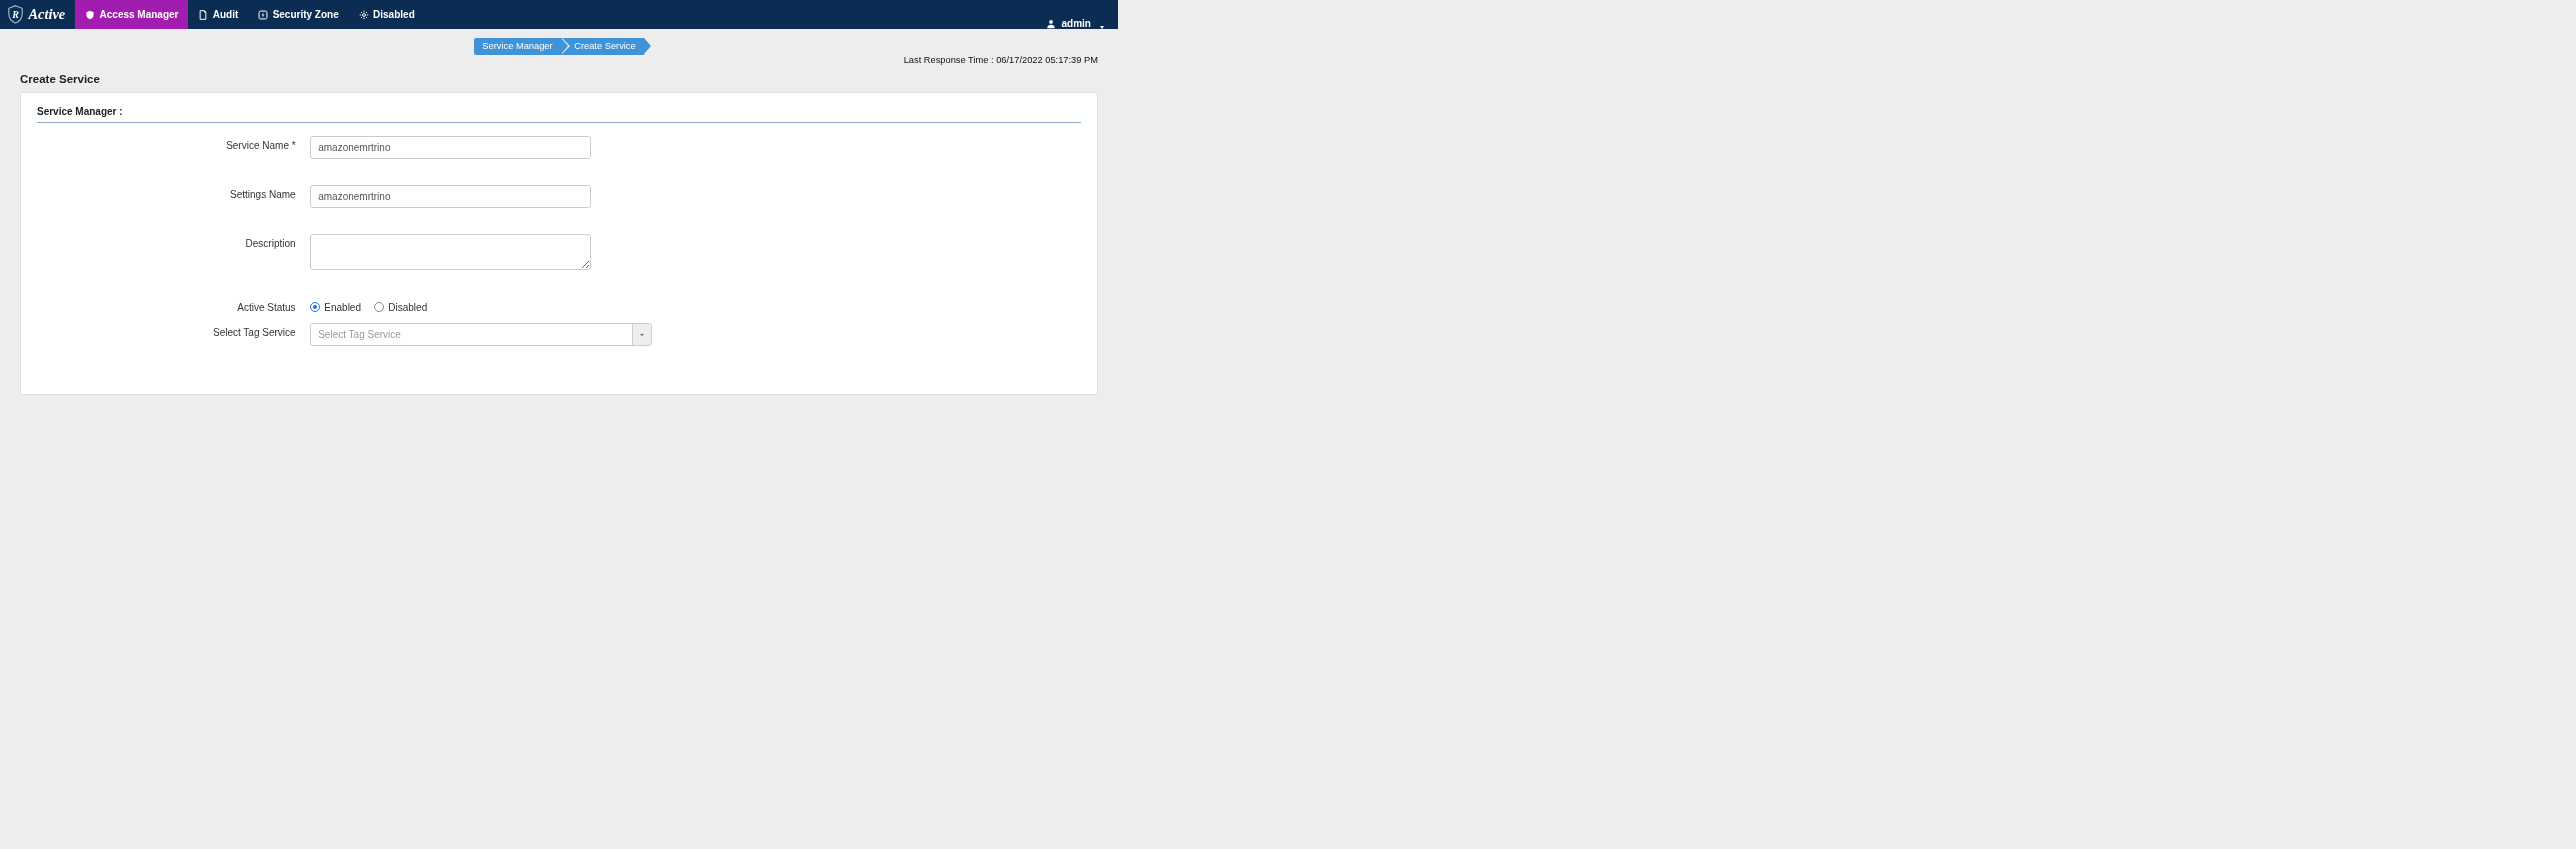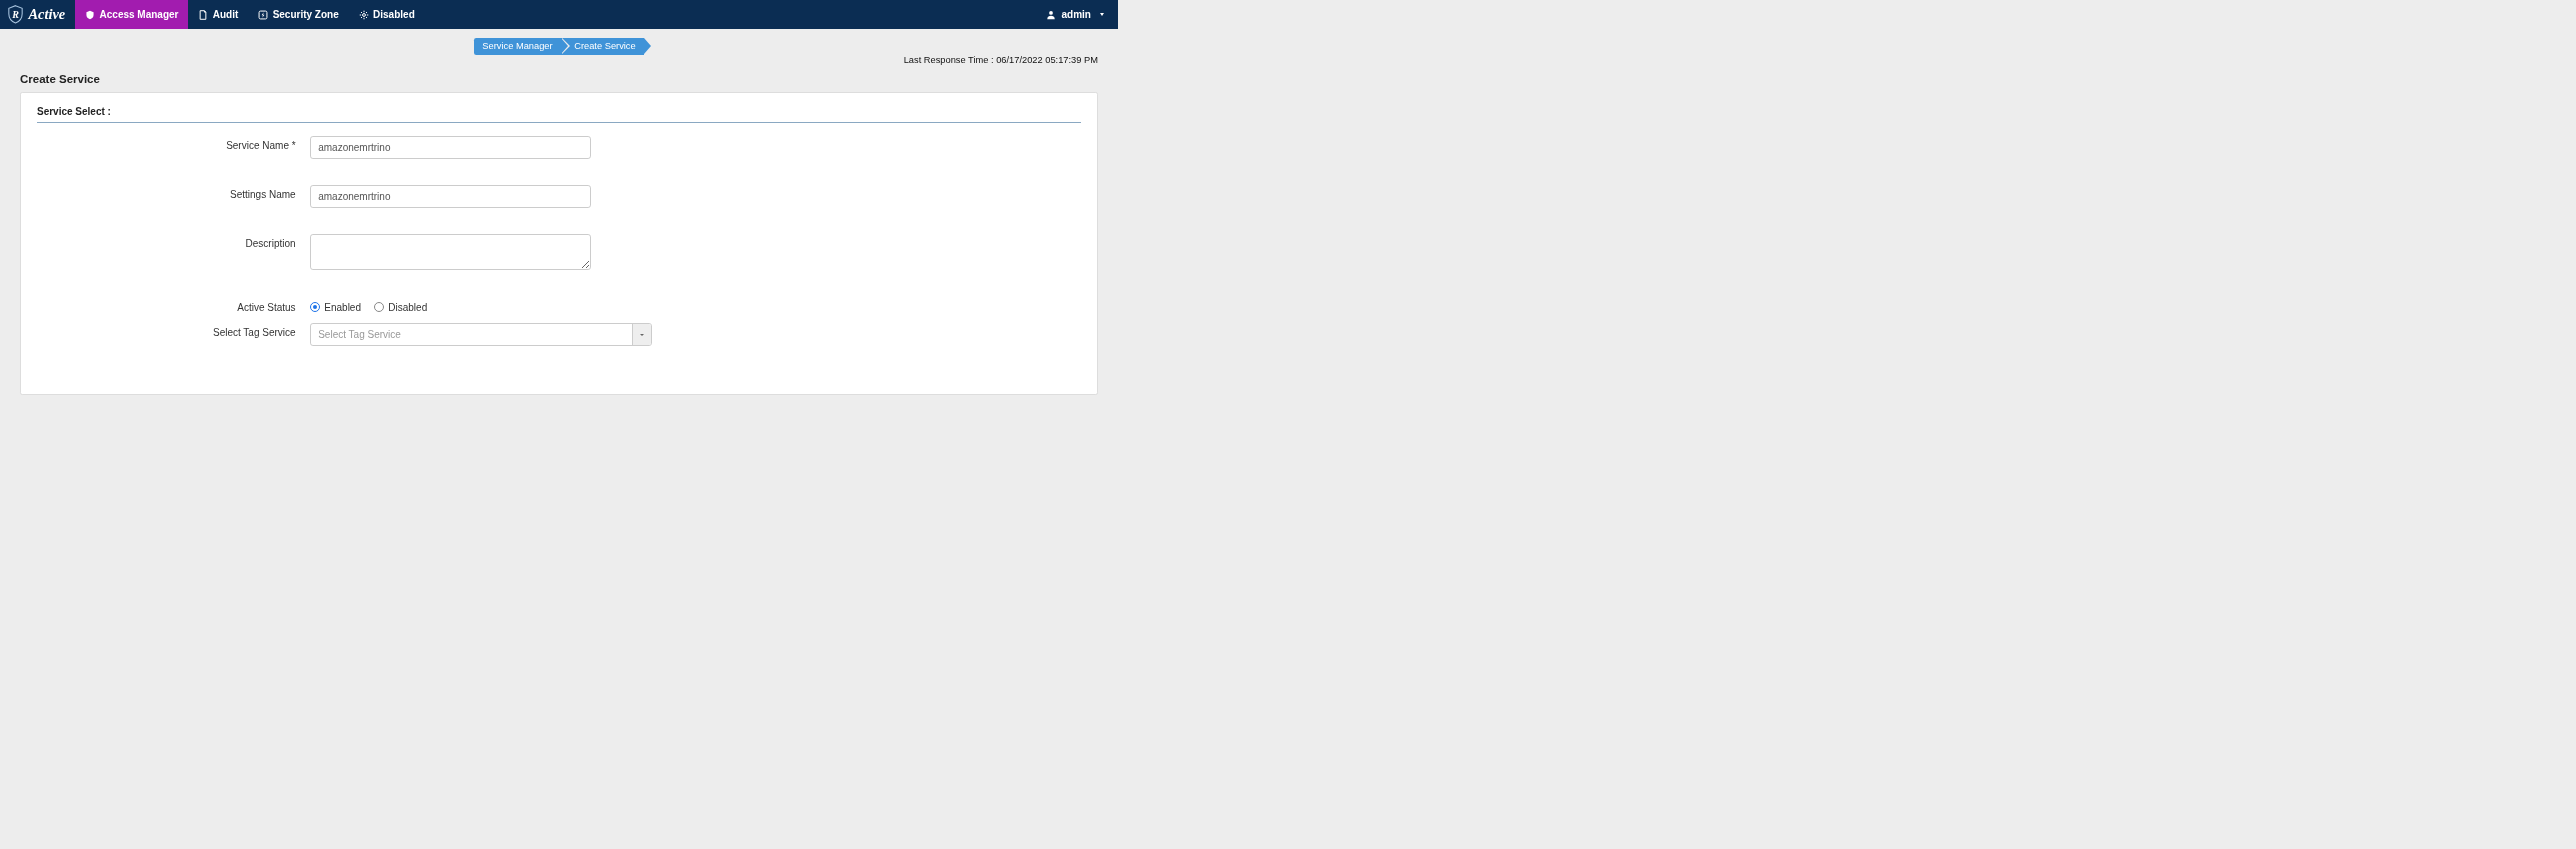--- a/index.html
+++ b/index.html
@@ -57,21 +57,21 @@
   .nav-icon {
     width: 10px;
     height: 10px;
     display: inline-flex;
     align-items: center;
     justify-content: center;
   }
   .nav-right {
     margin-left: auto;
     display: flex;
-    align-items: center;
+    align-items: flex-end;
     gap: 5.8px;
     padding: 0 14.4px;
     font-weight: 600;
     cursor: pointer;
   }
   .caret-down {
     width: 0; height: 0;
     border-left: 2.9px solid transparent;
     border-right: 2.9px solid transparent;
     border-top: 3.6px solid #fff;
@@ -329,21 +329,21 @@
     </div>
   </div>
   <div class="timestamp">
     <b>Last Response Time : </b><span>06/17/2022 05:17:39 PM</span>
   </div>
 </div>
 
 <div class="page-title">Create Service</div>
 
 <div class="panel">
-  <div class="section-title">Service Select :</div>
+  <div class="section-title">Service Manager :</div>
 
   <div class="form-row">
     <div class="form-label">Service Name *</div>
     <div class="form-control">
       <input type="text" class="text-input" value="amazonemrtrino" style="">
     </div>
   </div>
 
   <div class="form-row">
     <div class="form-label">Settings Name</div>

